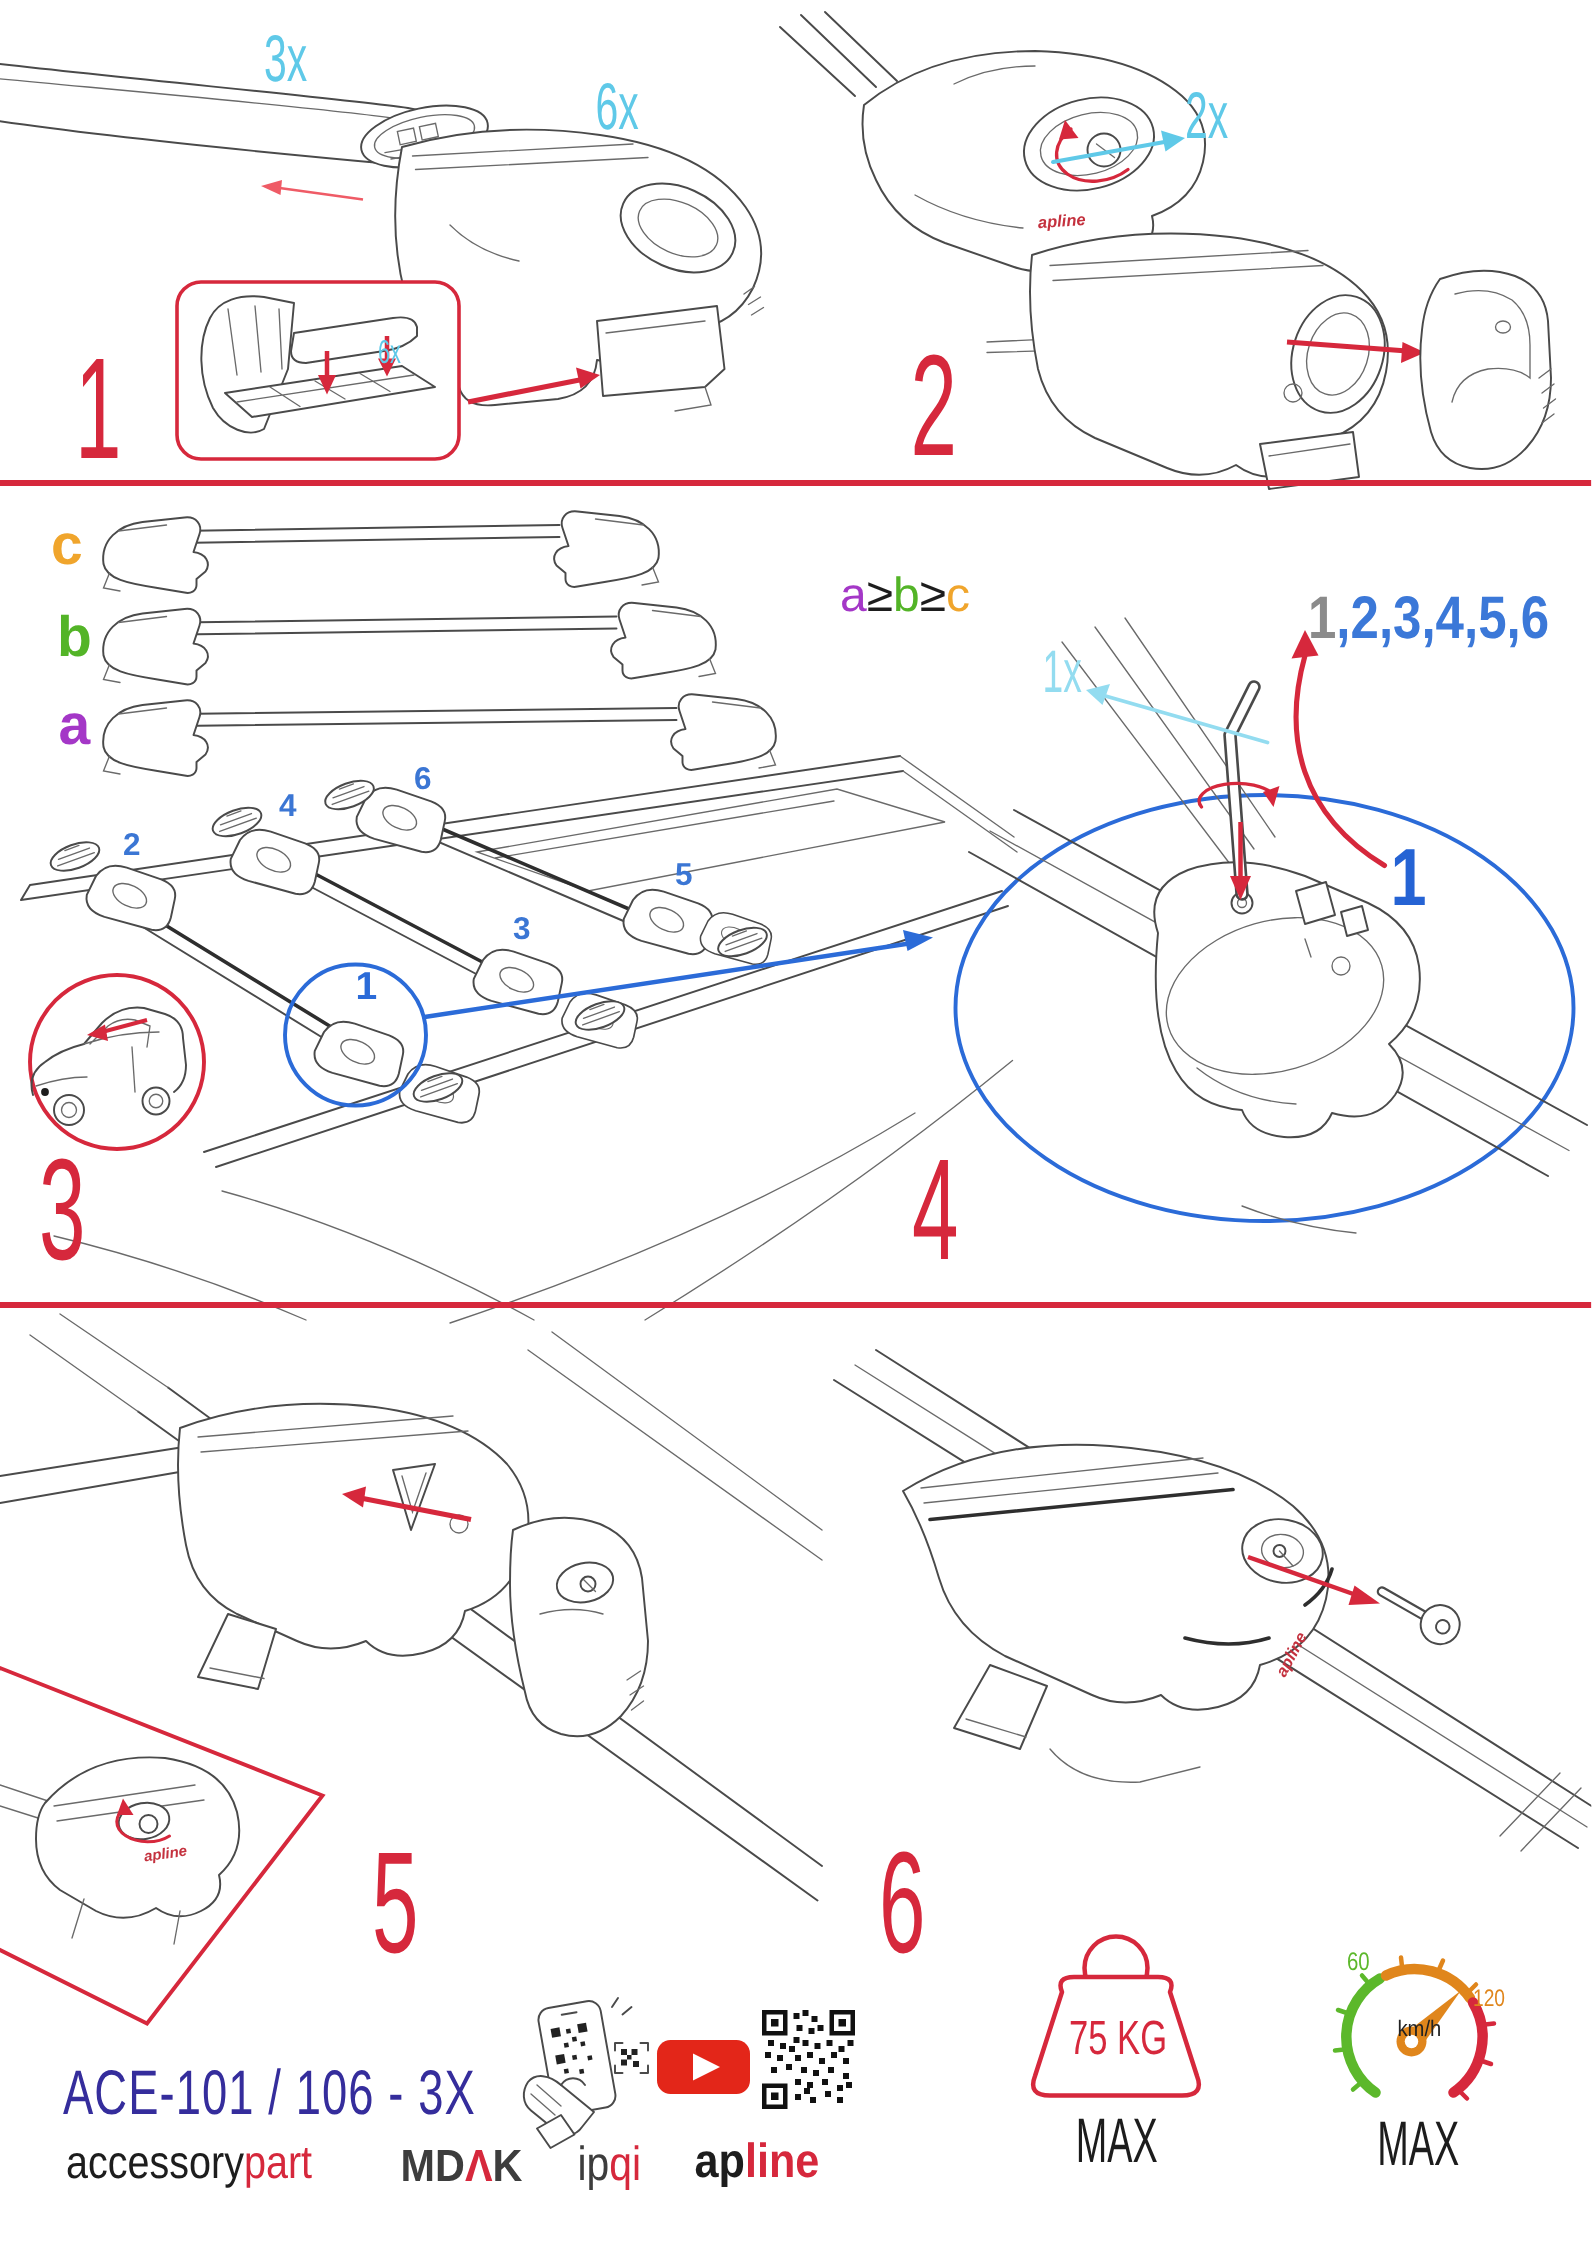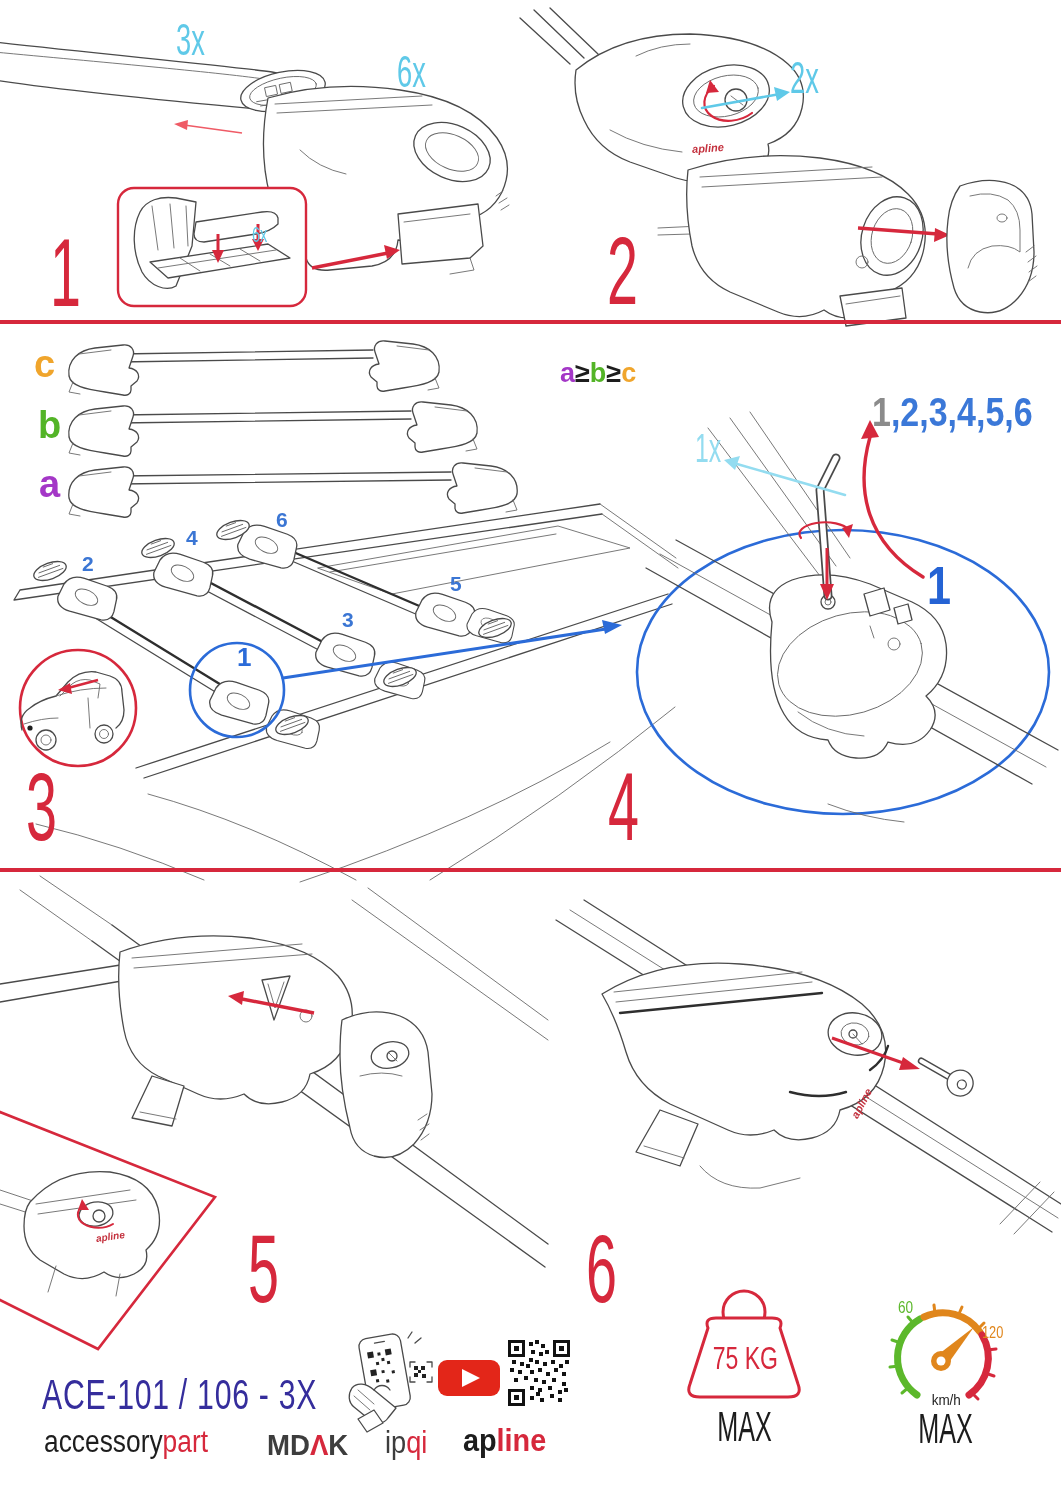--- a/index.html
+++ b/index.html
@@ -19,21 +19,21 @@
   .cyanl-s{stroke:#93dcf0;fill:none;stroke-linecap:round;}
   .cyanl-f{fill:#93dcf0;stroke:none;}
 
   .cond{display:inline-block;transform-origin:left top;}
   .stepnum{font-size:96px;line-height:0.82;color:#d6283c;transform:scaleX(0.58);font-weight:400;}
   .qty{font-size:44px;line-height:0.9;color:#5fc9e8;transform:scaleX(0.62);font-weight:400;}
   .qty-sm{font-size:22px;line-height:0.9;color:#5fc9e8;transform:scaleX(0.66);font-weight:400;}
   .qty-key{font-size:40px;line-height:0.9;color:#93dcf0;transform:scaleX(0.62);font-weight:400;}
   .barletter{font-size:38px;font-weight:bold;line-height:1;}
   .c-purple{color:#a437c7;} .c-green{color:#53b427;} .c-orange{color:#f0a52c;} .c-black{color:#1d1d1d;}
-  .compare{font-size:27px;font-weight:bold;line-height:1;letter-spacing:0px;}
+  .compare{font-size:32px;font-weight:normal;line-height:1;letter-spacing:0px;margin-top:20px;}
   .roofnum{font-size:21px;font-weight:bold;color:#3b76d4;line-height:1;}
   .roofnum-big{font-size:26px;font-weight:bold;color:#2b6bd8;line-height:1;}
   .seq{font-size:40px;font-weight:bold;line-height:1;transform:scaleX(0.85);}
   .seq .g1{color:#8b8b8b;} .seq .rest{color:#3b78d8;}
   .seqstart{font-size:54px;font-weight:bold;color:#2563d4;line-height:1;transform:scaleX(0.8);}
   .product{font-size:42px;color:#352d9c;line-height:1;transform:scaleX(0.72);letter-spacing:1px;font-weight:400;}
   .brand{font-size:31px;line-height:1;transform:scaleX(0.85);font-weight:500;}
   .brand .b1{color:#1d1d1d;} .brand .b2{color:#d6283c;}
   .mdak{font-size:30px;font-weight:bold;line-height:1;transform:scaleX(0.92);}
   .mdak .m1{color:#3d3d3d;} .mdak .m2{color:#d6283c;}
@@ -550,20 +550,20 @@
       <path d="M 103 56 L 112 55" stroke="#d6283c"></path>
         <path d="M 101 79 L 110 82" stroke="#d6283c"></path>
       <path d="M 88 99 L 94 105" stroke="#d6283c"></path>
     </g>
     <polygon points="90,33 51,63 61,74" fill="#e0861c"></polygon>
     <circle cx="57" cy="67" r="10" fill="#e0861c"></circle>
     <circle cx="57" cy="67" r="4.5" fill="#ffffff"></circle>
   </svg>
   <span class="abs cond gauge60" style="left:898px;top:1299px">60</span>
   <span class="abs cond gauge120" style="left:982px;top:1325px">120</span>
-  <div class="abs ctr" style="left:884px;top:1391px;width:124px">
+  <div class="abs ctr" style="left:884px;top:1344px;width:124px">
     <span class="cond kmh">km/h</span>
   </div>
   <div class="abs ctr" style="left:884px;top:1408px;width:124px">
     <span class="cond maxtxt">MAX</span>
   </div>
 
 </div>
 
 </body></html>

